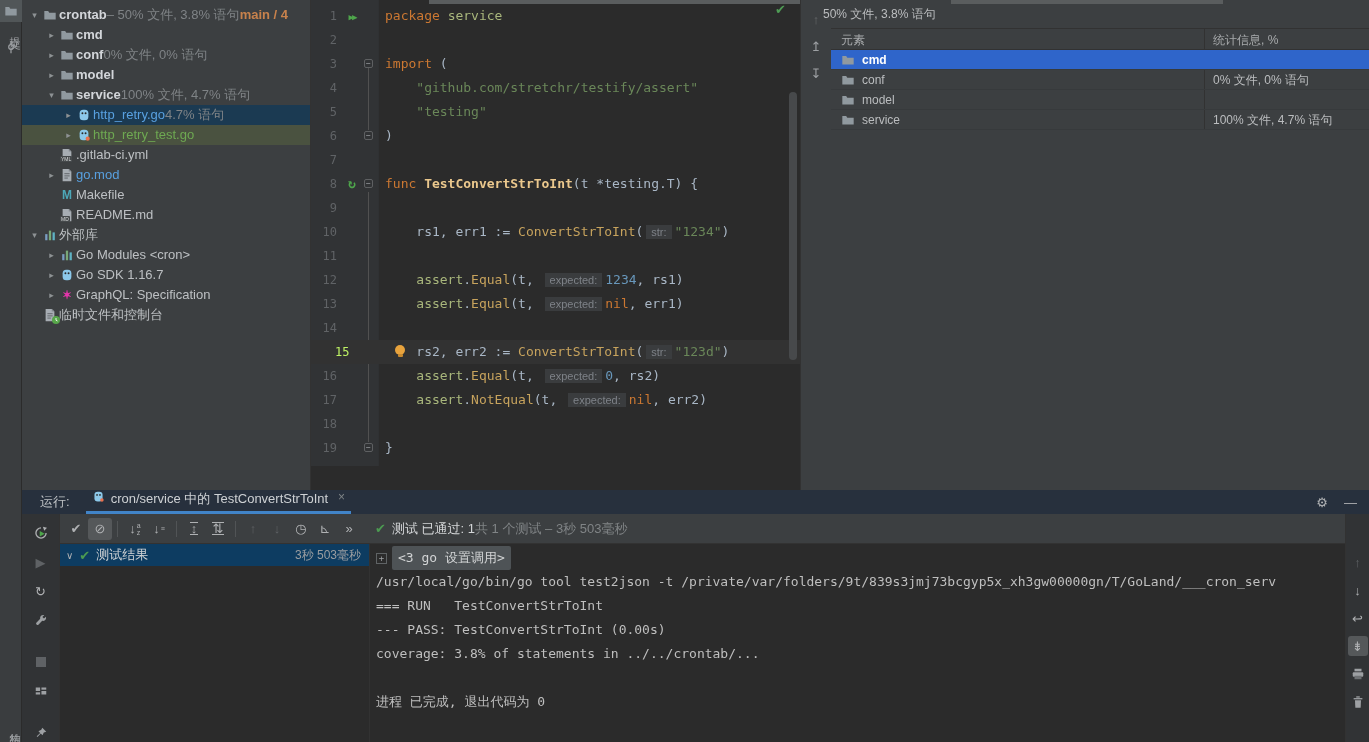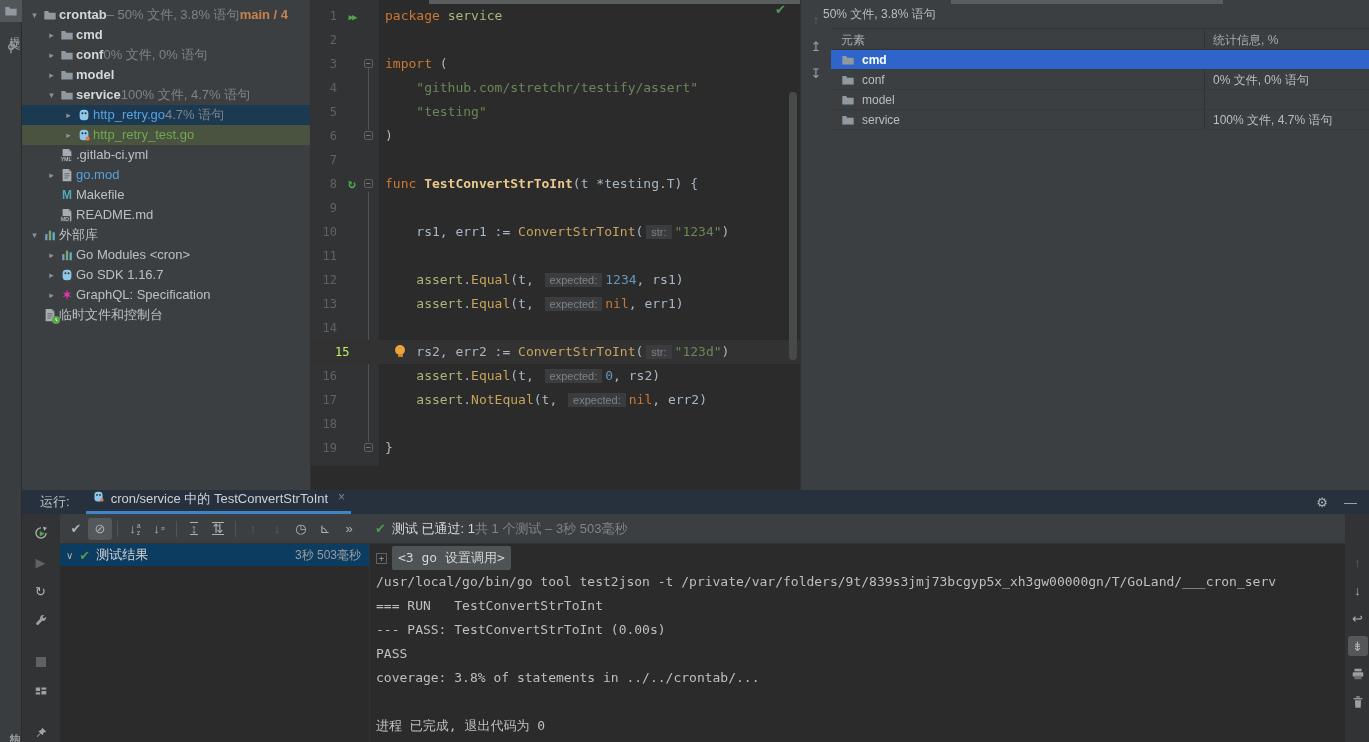--- a/index.html
+++ b/index.html
@@ -521,21 +521,20 @@
         <span class="lbl">测试结果</span>
         <span class="dur">3秒 503毫秒</span>
       </div>
     </div>
 
     <div id="console">
         <div class="cline"><span class="fold-box">+</span><span class="chip">&lt;3 go 设置调用&gt;</span></div>
         <div class="cline"><span>/usr/local/go/bin/go tool test2json -t /private/var/folders/9t/839s3jmj73bcgyp5x_xh3gw00000gn/T/GoLand/___cron_serv</span></div>
         <div class="cline"><span>=== RUN   TestConvertStrToInt</span></div>
         <div class="cline"><span>--- PASS: TestConvertStrToInt (0.00s)</span></div>
-        <div class="cline"><span>PASS</span></div>
         <div class="cline"><span>coverage: 3.8% of statements in ../../crontab/...</span></div>
         <div class="cline"></div>
         <div class="cline"><span>进程 已完成, 退出代码为 0</span></div>
       </div>
 
     <div id="run-rail-right">
         <span class="tbicon dis">↑</span>
         <span class="tbicon">↓</span>
         <span class="tbicon">↩</span>
         <span class="tbicon active">⇟</span>

